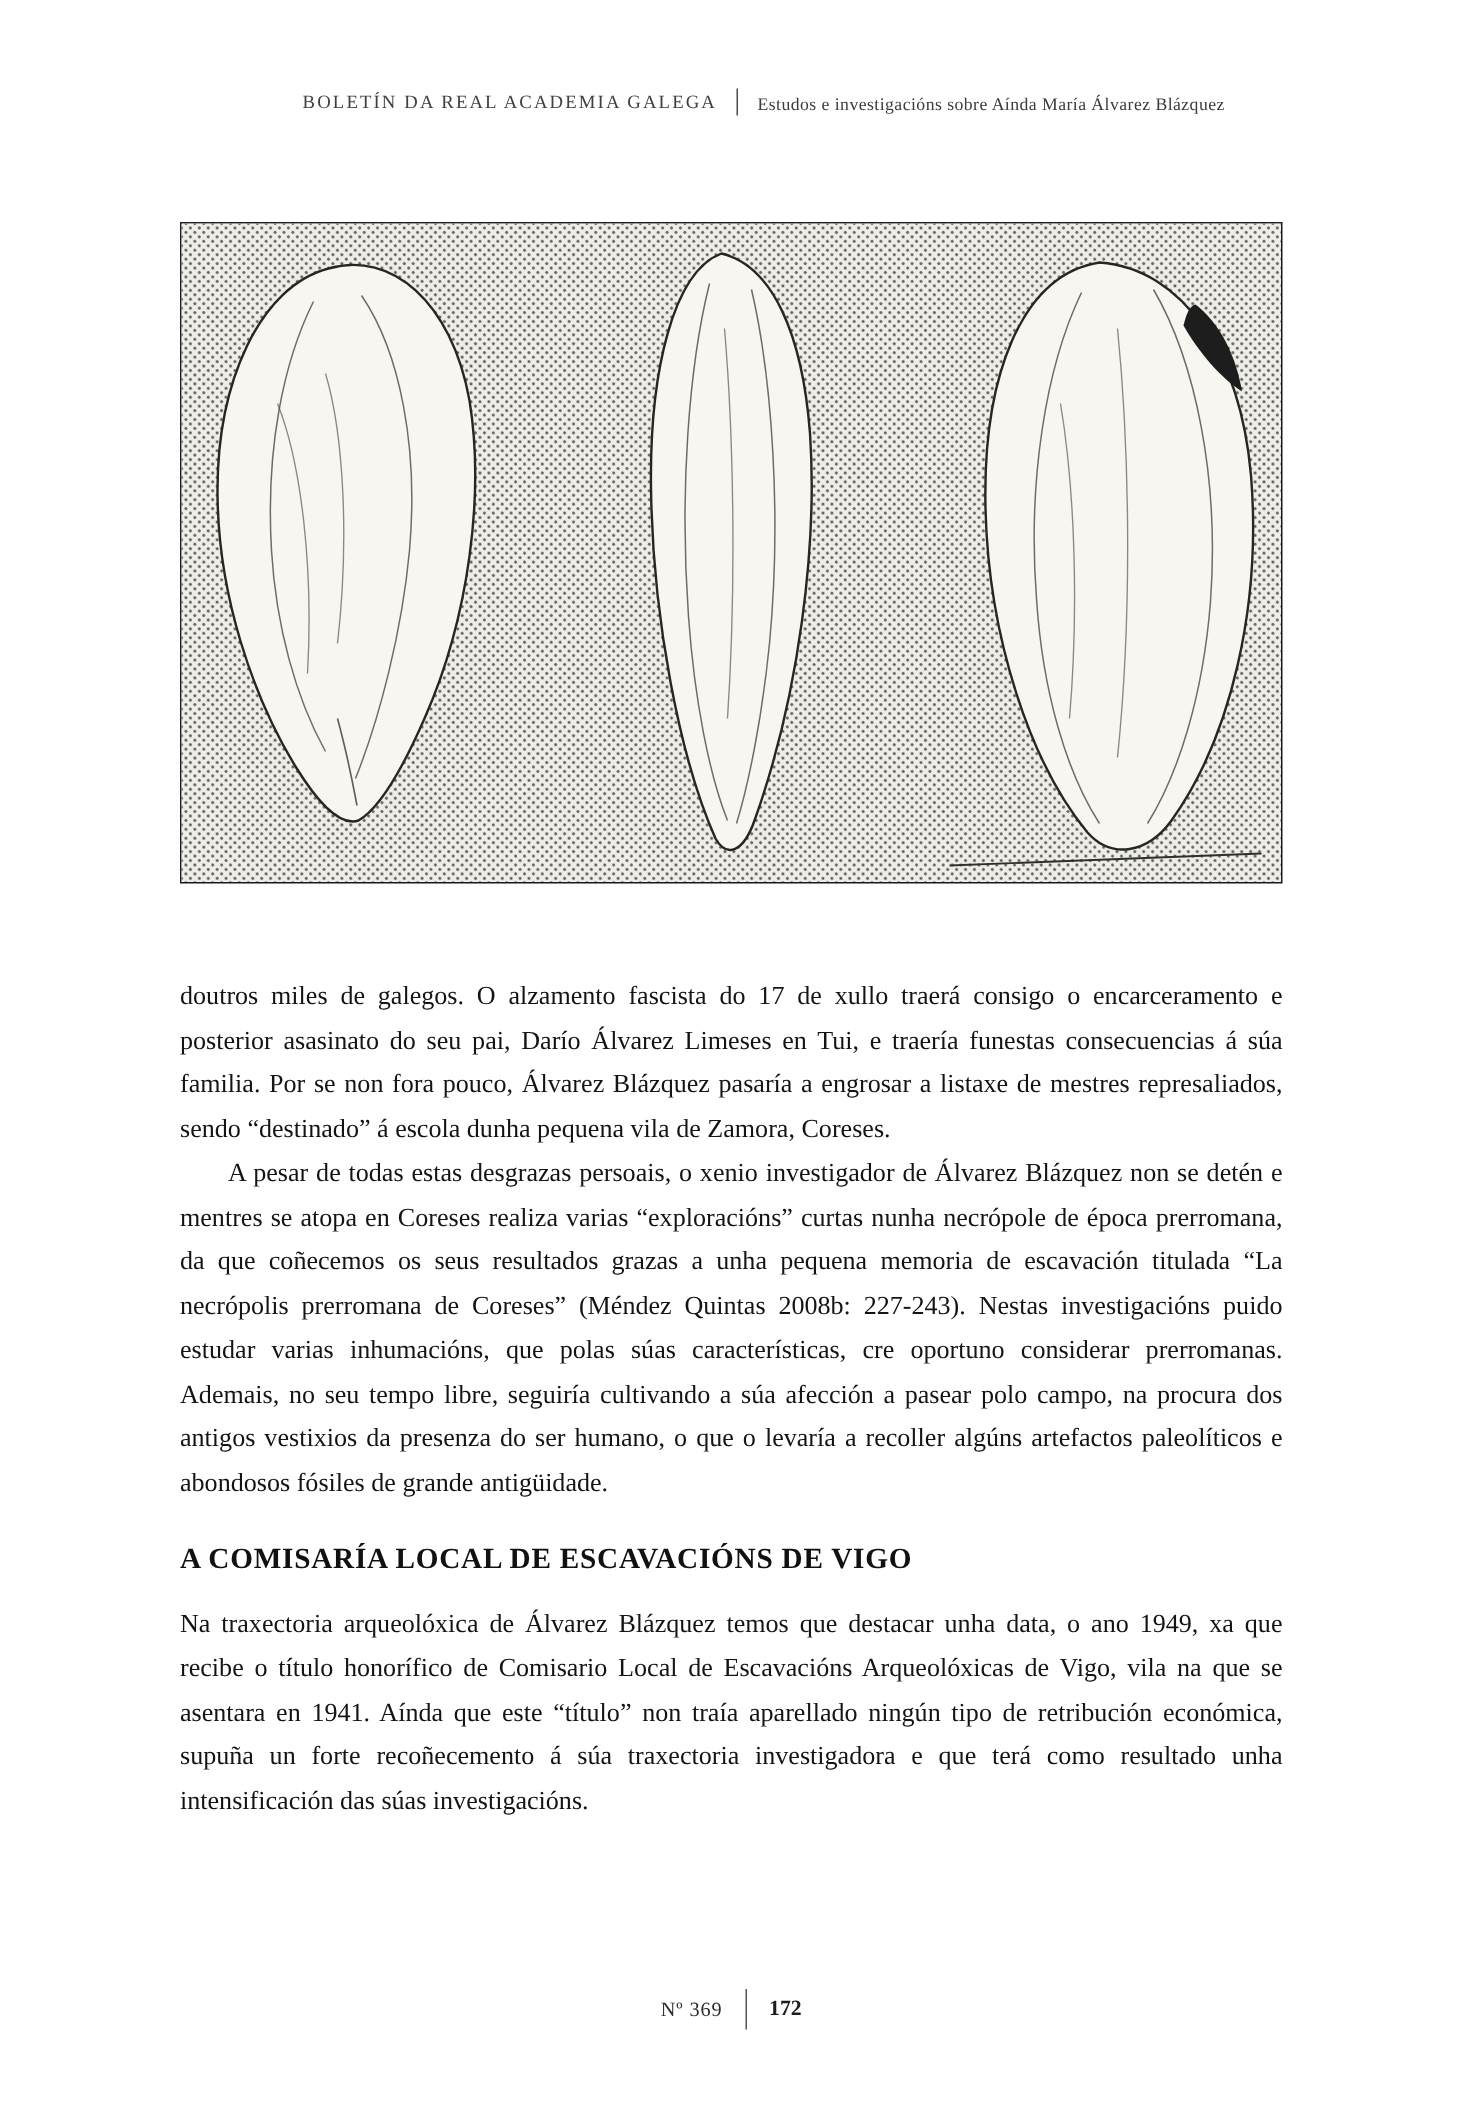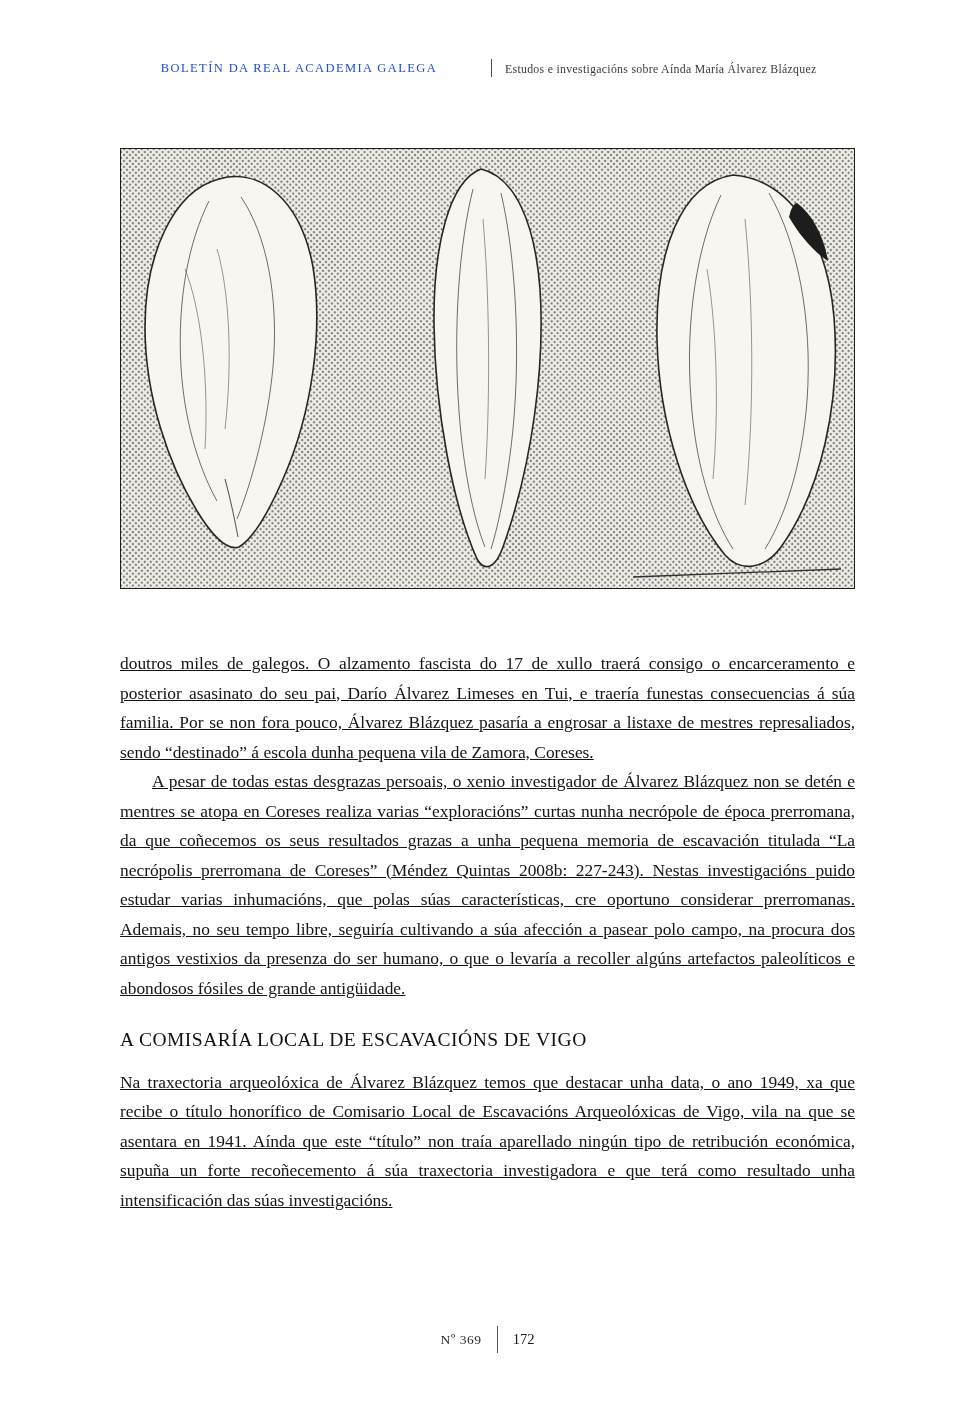--- a/index.html
+++ b/index.html
@@ -21,24 +21,24 @@
   .page-header {
     position: absolute;
     top: 59px;
     left: 120px;
     right: 100px;
     display: flex;
     align-items: stretch;
   }
   .header-left {
     flex: 0 0 358px;
-    text-align: center;
+    text-align: right;
     font-size: 12.5px;
     letter-spacing: 1.4px;
-    color: #1d4ed8;
+    color: #404040;
     padding-top: 2px;
     white-space: nowrap;
   }
   .header-divider {
     width: 1px;
     background: #4a4a4a;
     margin: 0 13px;
   }
   .header-right {
     flex: 1;
@@ -82,29 +82,28 @@
     top: 649px;
     left: 120px;
     width: 735px;
     font-size: 17.4px;
     line-height: 29.5px;
     text-align: justify;
     color: #141414;
   }
   .body-text p {
     margin: 0;
-    text-decoration: underline;
   }
   .body-text p.indented {
     text-indent: 32px;
   }
   .section-heading {
     font-family: "Liberation Serif", serif;
     font-size: 19.5px;
-    font-weight: normal;
+    font-weight: bold;
     letter-spacing: 0.5px;
     margin: 22px 0 13px 0;
     text-align: left;
     color: #111111;
   }
 
   
   .page-footer {
     position: absolute;
     top: 1326px;
@@ -120,21 +119,21 @@
     color: #2b2b2b;
   }
   .footer-divider {
     width: 1px;
     height: 27px;
     background: #555555;
     margin: 0 15px;
   }
   .footer-page {
     font-size: 14.5px;
-    font-weight: normal;
+    font-weight: bold;
     color: #1c1c1c;
   }
 </style>
 </head>
 <body>
 
 <div class="page">
 
   <header class="page-header">
     <div class="header-left">BOLETÍN DA REAL ACADEMIA GALEGA</div>

